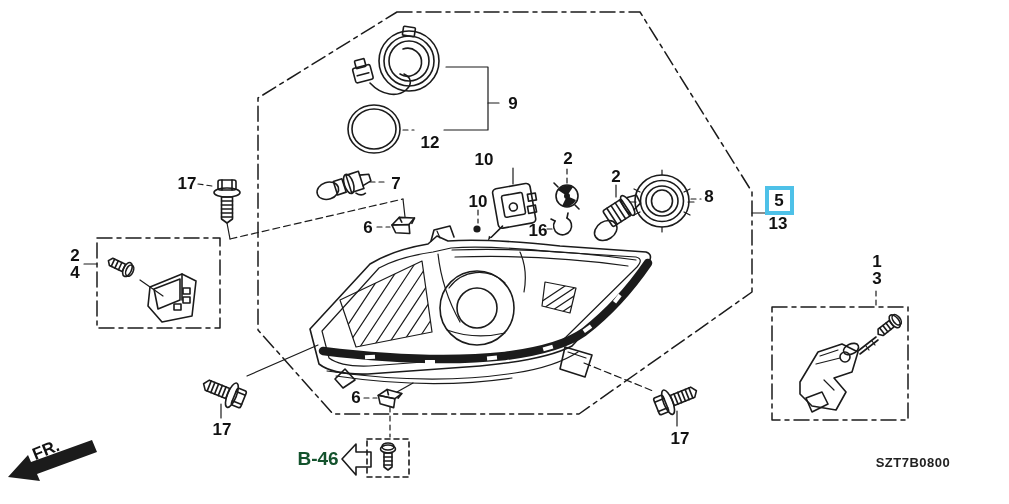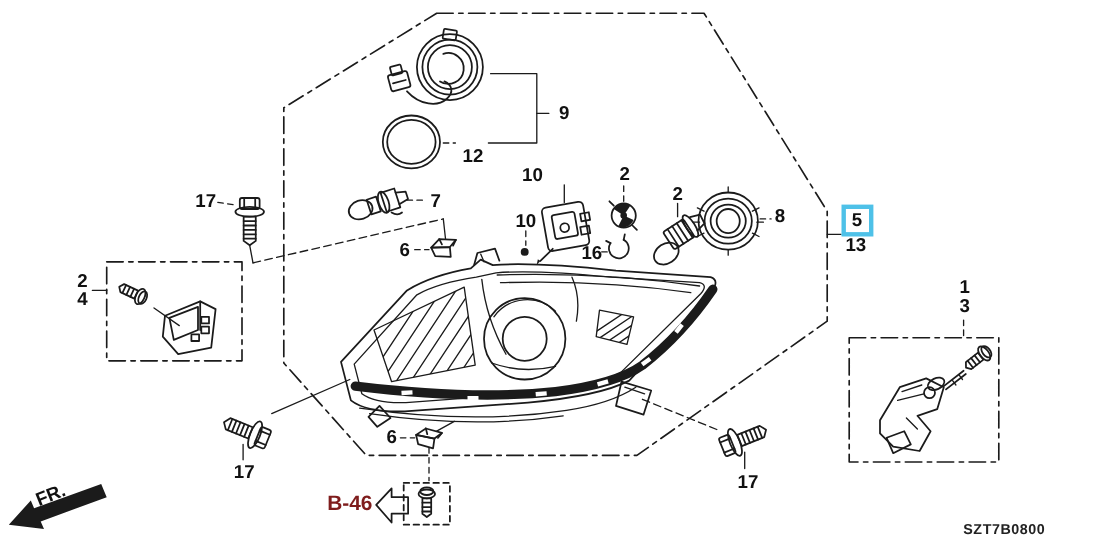--- a/index.html
+++ b/index.html
@@ -12,21 +12,21 @@
   .art .fill{fill:#1b1b1b;stroke:none;}
   .art .wfill{fill:#ffffff;stroke:none;}
   .art .band{stroke-width:8.5;}
   .art .dd{stroke-dasharray:15 5 4 5;stroke-width:1.5;}
   .art .ds{stroke-dasharray:5 4;}
   .art .dl{stroke-dasharray:7 4;}
   .co{position:absolute;transform:translate(-50%,-50%);font-weight:bold;font-size:17px;
       color:#111;white-space:nowrap;line-height:1;}
   .co.link{cursor:pointer;}
   .ref{position:absolute;transform:translate(-50%,-50%);font-weight:bold;font-size:19px;
-      color:#7f1d1d;white-space:nowrap;cursor:pointer;line-height:1;}
+      color:#14532d;white-space:nowrap;cursor:pointer;line-height:1;}
   .fr{position:absolute;transform:translate(-50%,-50%) rotate(-22deg);font-weight:bold;
       font-size:17px;color:#111;line-height:1;}
   .code{position:absolute;transform:translate(-50%,-50%);font-weight:bold;font-size:13px;
       letter-spacing:.5px;color:#222;line-height:1;}
   .hl{position:absolute;left:765px;top:186px;width:21px;height:21px;border:4px solid #4ec1e8;
       background:#fff;cursor:pointer;}
 </style>
 </head>
 <body>
 
@@ -280,15 +280,15 @@
 <div class="co link" style="left:75px;top:272px">4</div>
 <div class="co link" style="left:877px;top:261px">1</div>
 <div class="co link" style="left:877px;top:278px">3</div>
 
 <div class="co link" style="left:222px;top:429px">17</div>
 <div class="co link" style="left:356px;top:397px">6</div>
 <div class="co link" style="left:680px;top:438px">17</div>
 
 <div class="ref" style="left:318px;top:458px">B-46</div>
 <div class="fr" style="left:46px;top:450px">FR.</div>
-<div class="code" style="left:913px;top:481px">SZT7B0800</div>
+<div class="code" style="left:913px;top:462px">SZT7B0800</div>
 
 </div>
 
 </body></html>

